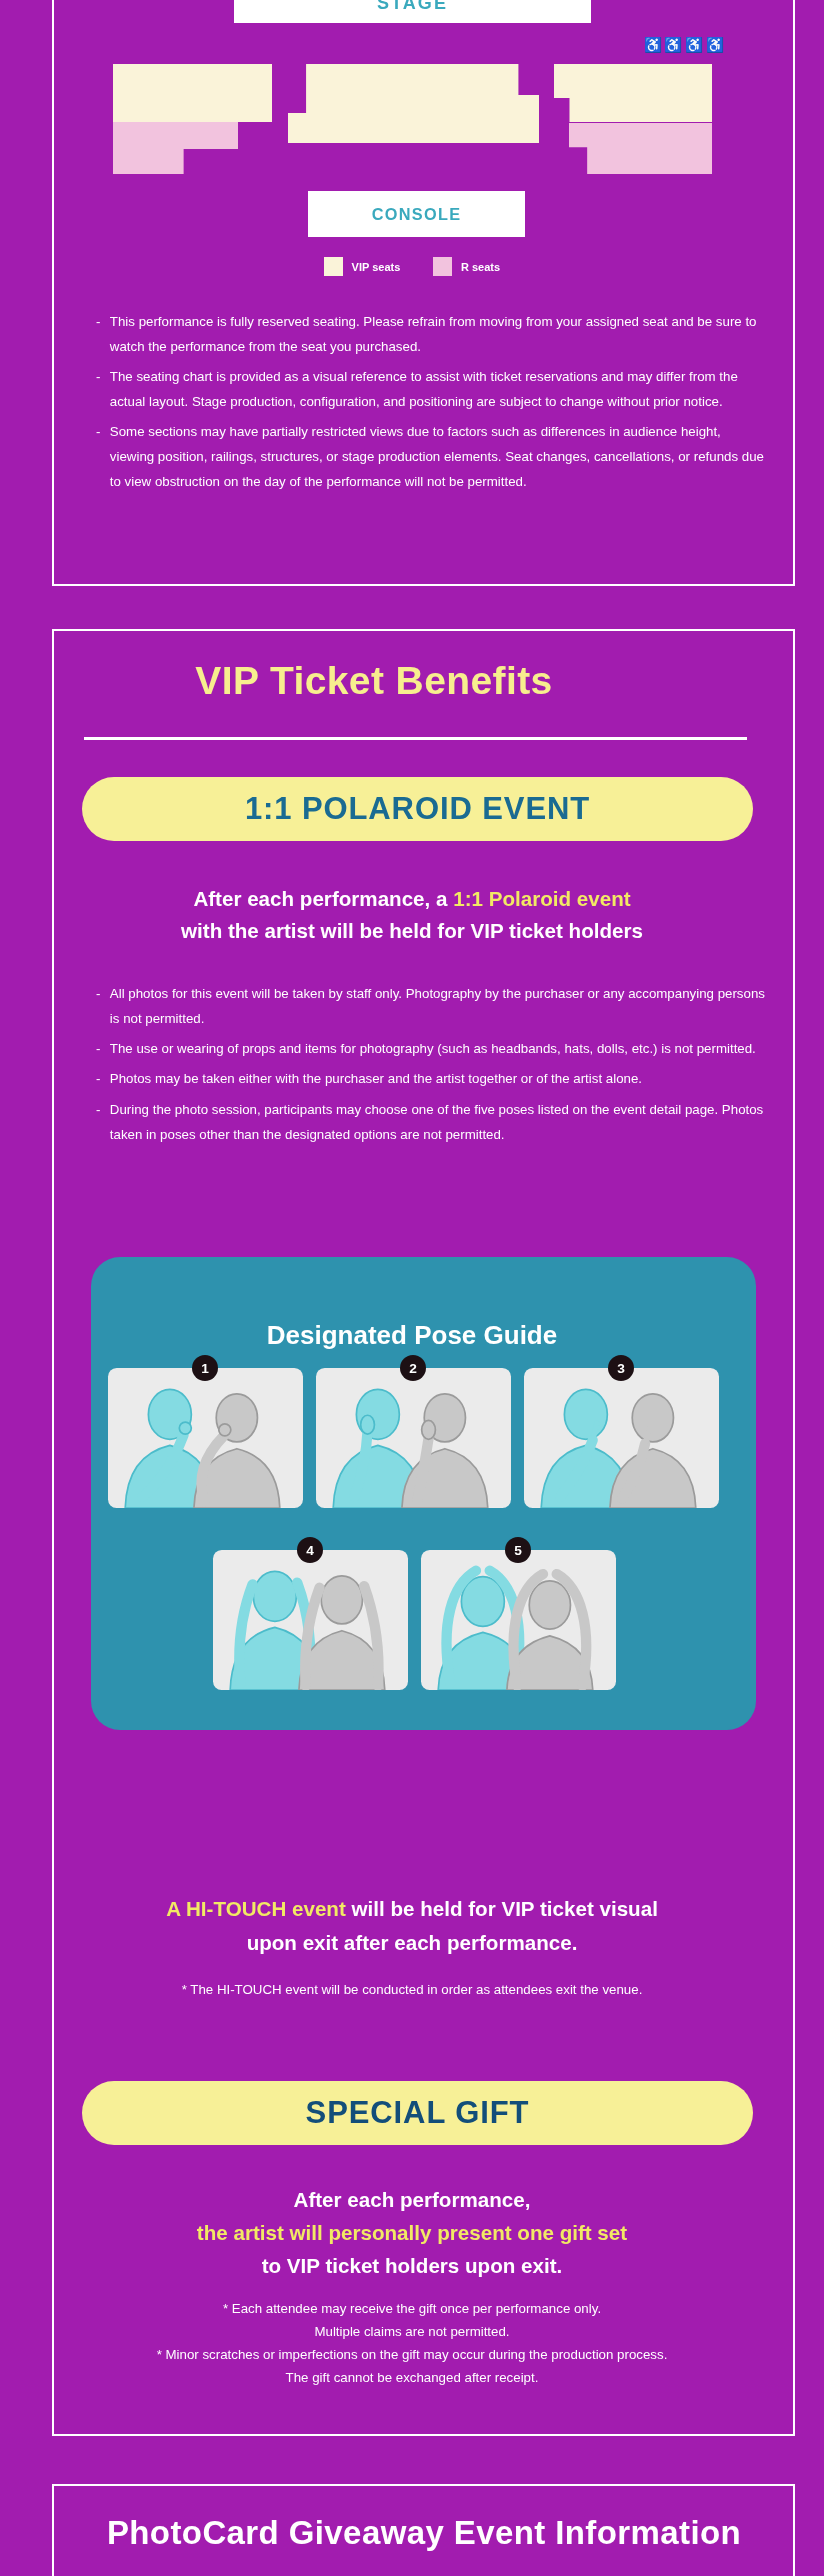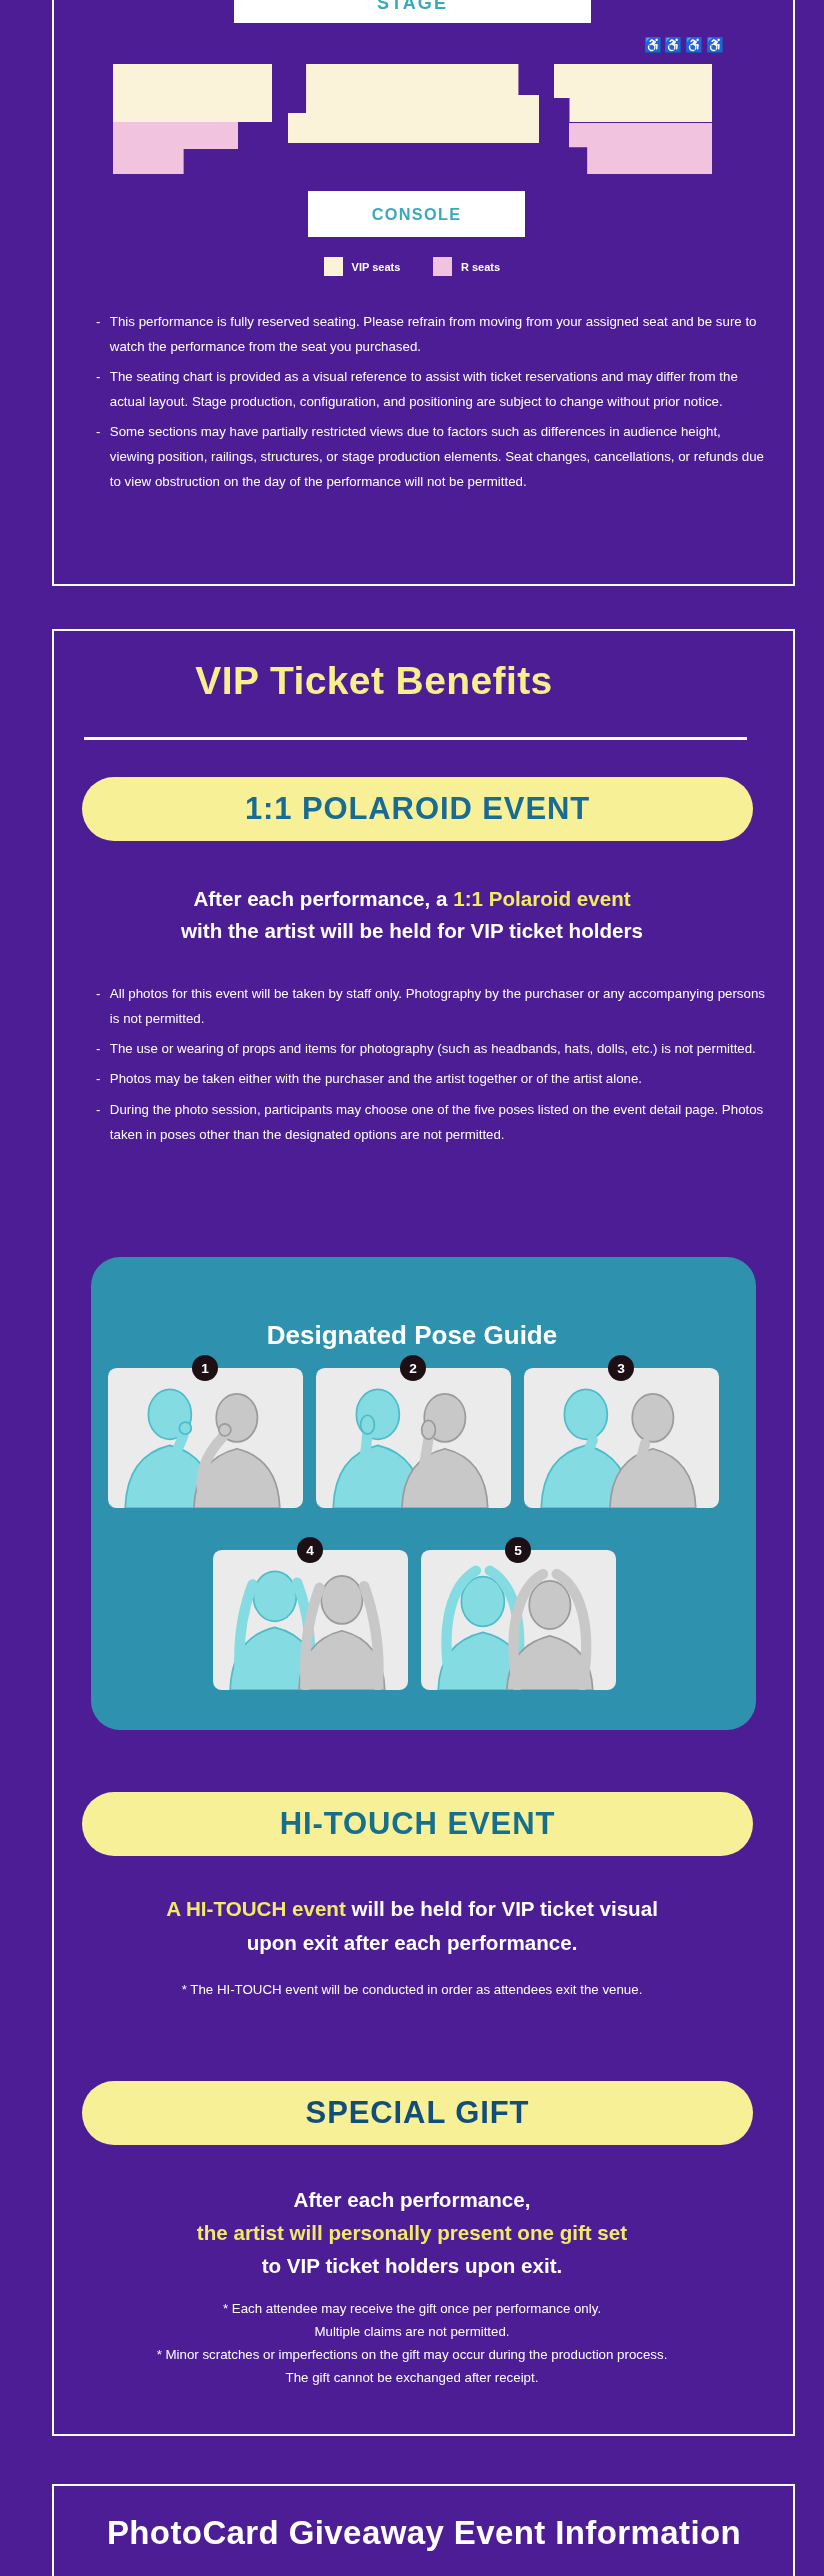--- a/index.html
+++ b/index.html
@@ -1,16 +1,16 @@
 <!DOCTYPE html>
 <html style="font-size:13.7px"><head>
 <meta charset="utf-8">
 <style>
   html,body{margin:0;padding:0;background:#3e9fae;}
-  .page{position:relative;width:824px;height:2576px;background:#4c1d95;overflow:hidden;
+  .page{position:relative;width:824px;height:2576px;background:#a21caf;overflow:hidden;
         font-family:"Liberation Sans",sans-serif;margin:0 auto;}
   .abs{position:absolute;}
   .frame{position:absolute;border:2.6px solid #ffffff;box-sizing:border-box;}
 
   
   #box1{left:52px;top:-34px;width:743px;height:620px;}
   #stage-box{left:234px;top:-34px;width:357px;height:57px;background:#ffffff;
              display:flex;align-items:flex-end;justify-content:center;box-sizing:border-box;
              padding-bottom:9.4px;color:#3aa9bd;font-weight:700;font-size:18px;letter-spacing:2.1px;}
   #wheelchairs{left:644px;top:36px;color:#ffffff;font-size:14.6px;letter-spacing:2.6px;white-space:nowrap;}
@@ -229,23 +229,20 @@
   <div class="badge" style="left:608px;top:1355px;">
       <span>3</span>
     </div>
   <div class="badge" style="left:297px;top:1537px;">
       <span>4</span>
     </div>
   <div class="badge" style="left:505px;top:1537px;">
       <span>5</span>
     </div>
 
-  <div class="pill" id="pill-hitouch">
-    <span>HI-TOUCH EVENT</span>
-  </div>
   <div class="heading" id="heading-hitouch">
     <div><span class="hl">A HI-TOUCH event</span><span> will be held for VIP ticket visual</span></div>
     <div>upon exit after each performance.</div>
   </div>
   <div class="note-c" id="note-hitouch">
     <div>*  The HI-TOUCH event will be conducted in order as attendees exit the venue.</div>
   </div>
 
   <div class="pill" id="pill-gift">
     <span>SPECIAL GIFT</span>

